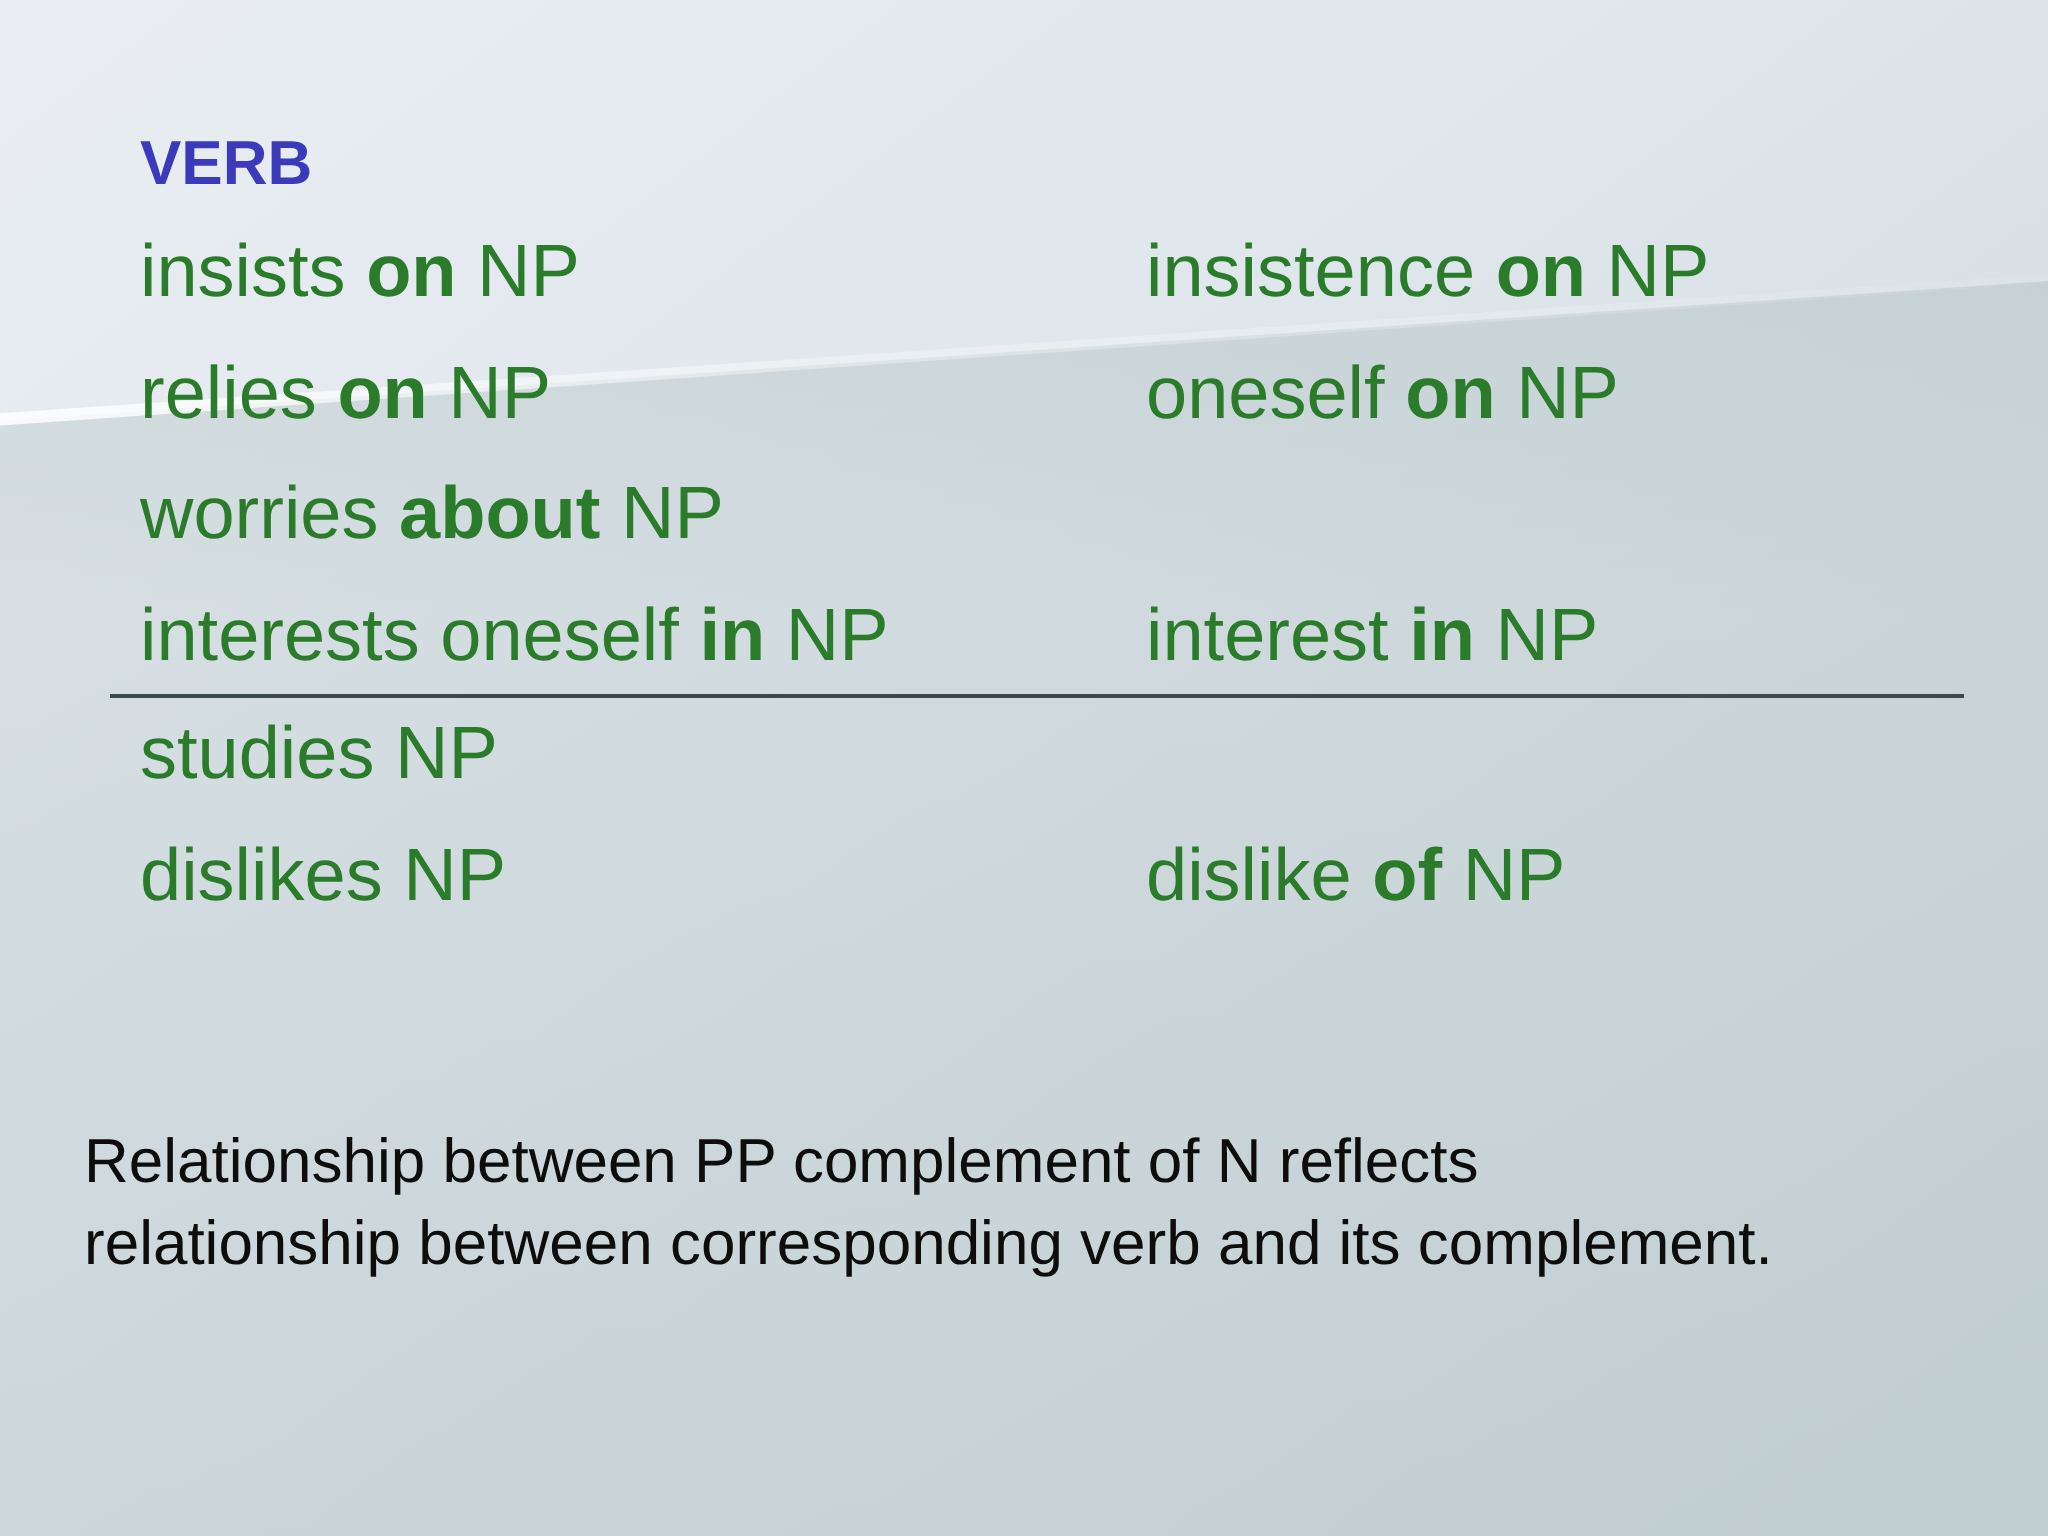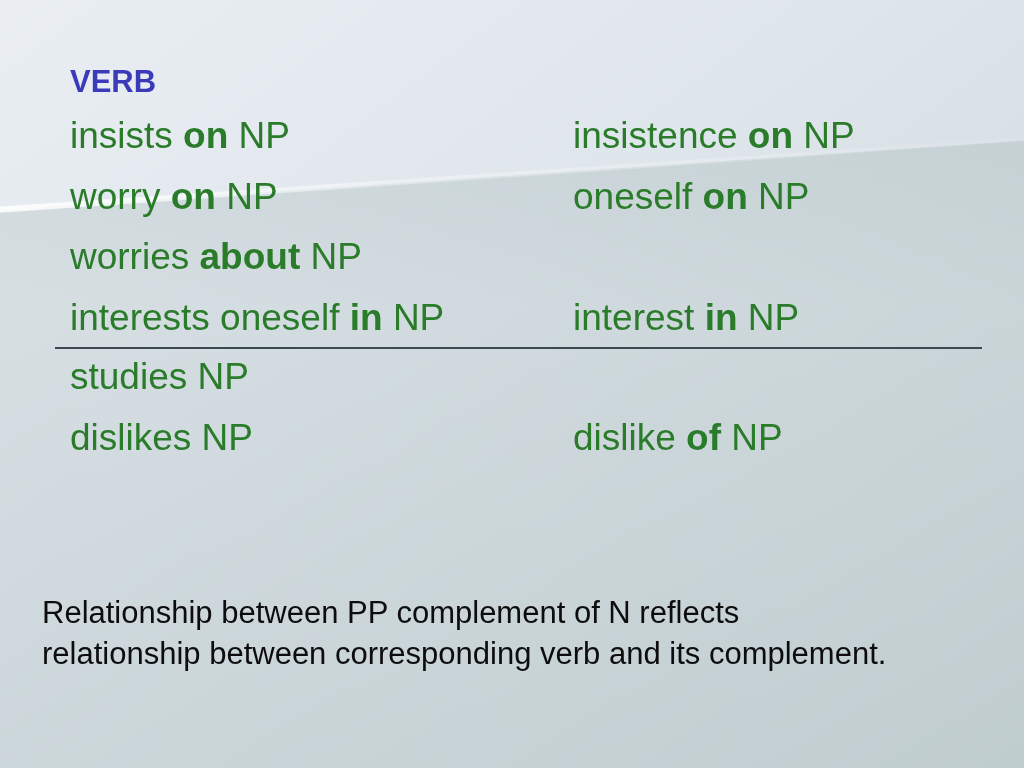--- a/index.html
+++ b/index.html
@@ -51,21 +51,21 @@
   }
   .cell.verb { left: 0; }
   .cell.noun { left: 460px; margin-left: 43px; }
   .cell b { font-weight: bold; }
   .divider {
     position: absolute; left: 55px; top: 347px;
     width: 927px; height: 2px;
     background: var(--divider, #3c4a50);
   }
   .caption {
-    position: absolute; left: 42px; top: 592px; width: 960px;
+    position: absolute; left: 42px; top: 560px; width: 960px;
     font-size: 31px; line-height: 41px;
     color: var(--caption-black, #0d0d0d);
   }
 </style>
 </head>
 <body>
 
 <div class="slide">
   <div class="bg-band"></div>
   <div class="bg-band-highlight"></div>
@@ -73,21 +73,21 @@
   <div class="headers">
     <span class="hdr-verb">VERB</span>
   </div>
 
   <div class="table-rows" id="rows-top">
       <div class="row">
         <div class="cell verb"><span>insists </span><b>on</b><span> NP</span></div>
         <div class="cell noun"><span>insistence </span><b>on</b><span> NP</span></div>
       </div>
       <div class="row">
-        <div class="cell verb"><span>worry </span><b>on</b><span> NP</span></div>
+        <div class="cell verb"><span>relies </span><b>on</b><span> NP</span></div>
         <div class="cell noun"><span>oneself </span><b>on</b><span> NP</span></div>
       </div>
       <div class="row">
         <div class="cell verb"><span>worries </span><b>about</b><span> NP</span></div>
       </div>
       <div class="row">
         <div class="cell verb"><span>interests oneself </span><b>in</b><span> NP</span></div>
         <div class="cell noun"><span>interest </span><b>in</b><span> NP</span></div>
       </div>
     </div>

